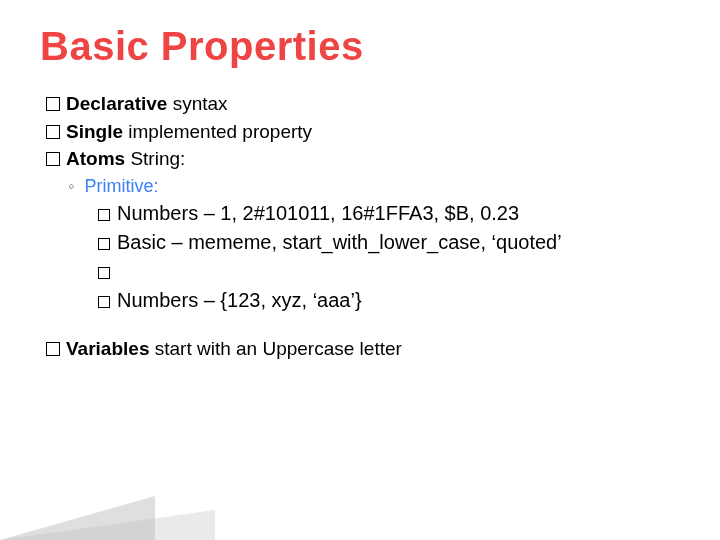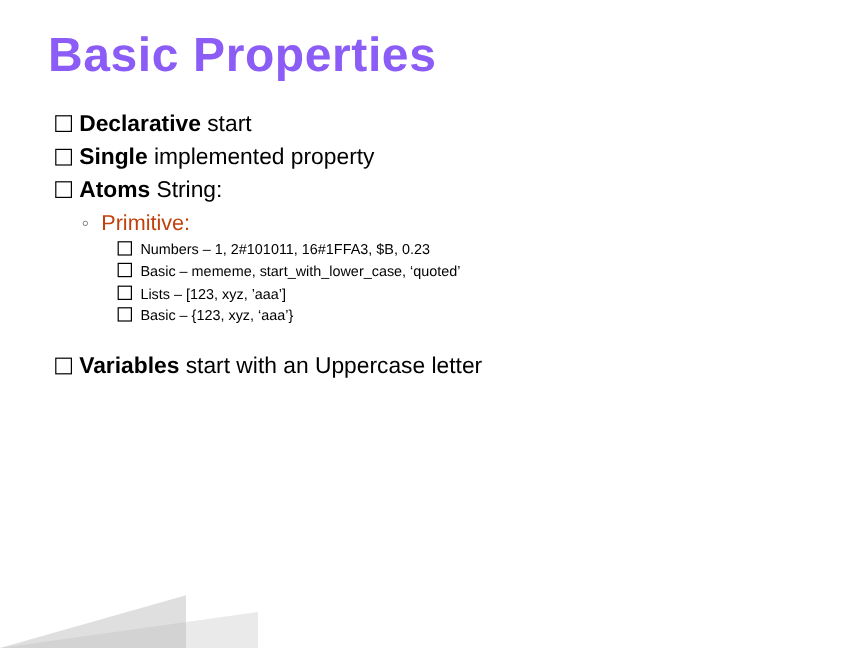--- a/index.html
+++ b/index.html
@@ -16,21 +16,21 @@
     position: relative;
     width: 720px;
     height: 540px;
     box-sizing: border-box;
     padding: 24px 40px 0 40px;
   }
   .title {
     font-family: "Trebuchet MS", "Lucida Sans", sans-serif;
     font-weight: 700;
     font-size: 40px;
-    color: #8b5cf6;
+    color: #ef4444;
     margin: 0 0 22px 0;
     letter-spacing: 0.5px;
   }
   .content {
     font-size: 19px;
     line-height: 1.35;
   }
   .lvl1 {
     margin: 0 0 2px 6px;
     font-weight: 700;
@@ -43,30 +43,30 @@
     width: 12px;
     height: 12px;
     border: 1.5px solid #000;
     margin-right: 6px;
     position: relative;
     top: 1px;
   }
   .lvl2 {
     margin: 0 0 2px 28px;
     font-size: 18px;
-    color: #c2410c;
+    color: #3b82f6;
   }
   .lvl2::before {
     content: "◦";
     color: #777;
     margin-right: 10px;
   }
   .lvl3 {
     margin: 2px 0 2px 58px;
-    font-size: 12px;
+    font-size: 20px;
     color: #000;
     text-indent: -20px;
     padding-left: 20px;
   }
   .lvl3 .box {
     width: 10px;
     height: 10px;
     margin-right: 7px;
   }
   .wedge {
@@ -93,21 +93,21 @@
 </head>
 <body>
 
 <div class="slide">
 
   <h1 class="title">Basic Properties</h1>
 
   <div class="content">
 
     <div class="lvl1">
-      <span class="box"></span><span>Declarative</span><span class="rest"> start</span>
+      <span class="box"></span><span>Declarative</span><span class="rest"> syntax</span>
     </div>
 
     <div class="lvl1">
       <span class="box"></span><span>Single</span><span class="rest"> implemented property</span>
     </div>
 
     <div class="lvl1">
       <span class="box"></span><span>Atoms</span><span class="rest"> String:</span>
     </div>
 
@@ -115,24 +115,24 @@
 
     <div class="lvl3">
       <span class="box"></span><span>Numbers – 1, 2#101011, 16#1FFA3, $B, 0.23</span>
     </div>
     <div class="lvl3">
       <span class="box"></span><span>Basic – mememe, start_with_lower_case, ‘quoted’</span>
     </div>
 
 
     <div class="lvl3">
-      <span class="box"></span><span>Lists – [123, xyz, ’aaa’]</span>
+      <span class="box"></span>
     </div>
     <div class="lvl3">
-      <span class="box"></span><span>Basic – {123, xyz, ‘aaa’}</span>
+      <span class="box"></span><span>Numbers – {123, xyz, ‘aaa’}</span>
     </div>
 
     <div class="lvl1" style="margin-top:22px">
       <span class="box"></span><span>Variables</span><span class="rest"> start with an Uppercase letter</span>
     </div>
 
   </div>
 
   <div class="wedge2"></div>
   <div class="wedge"></div>

